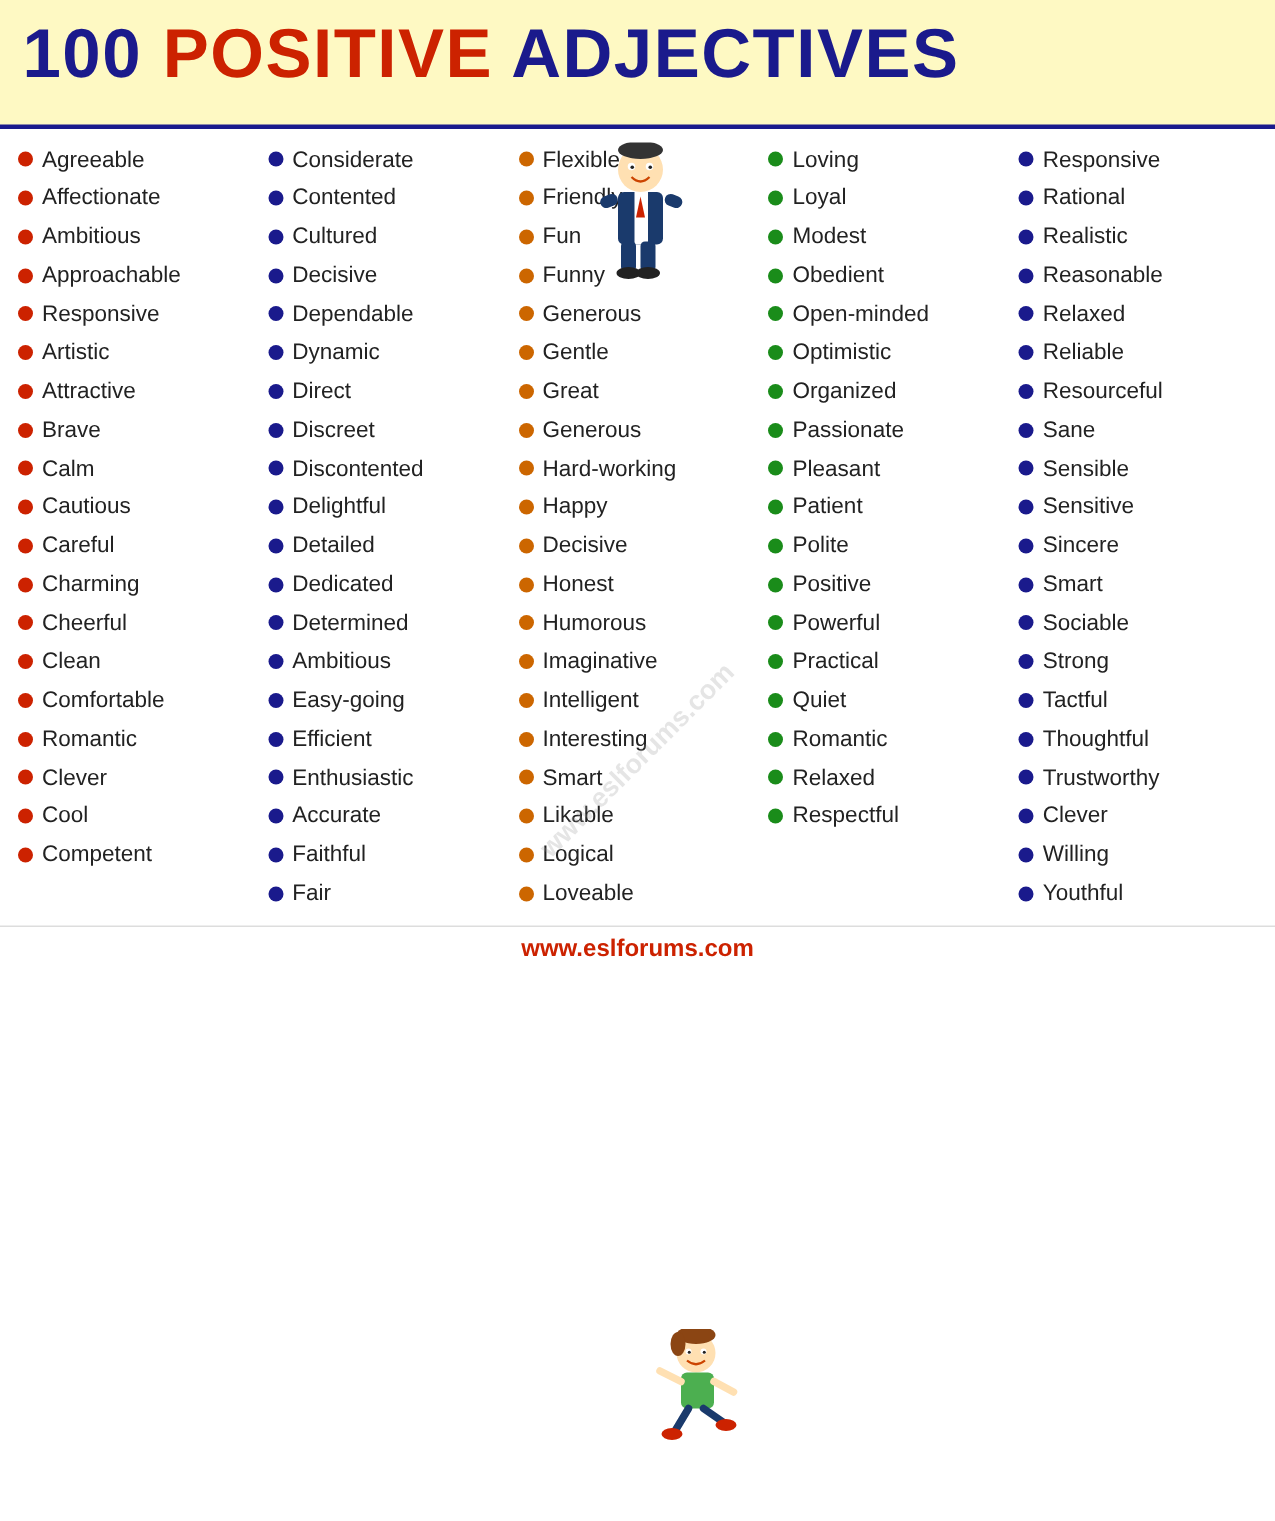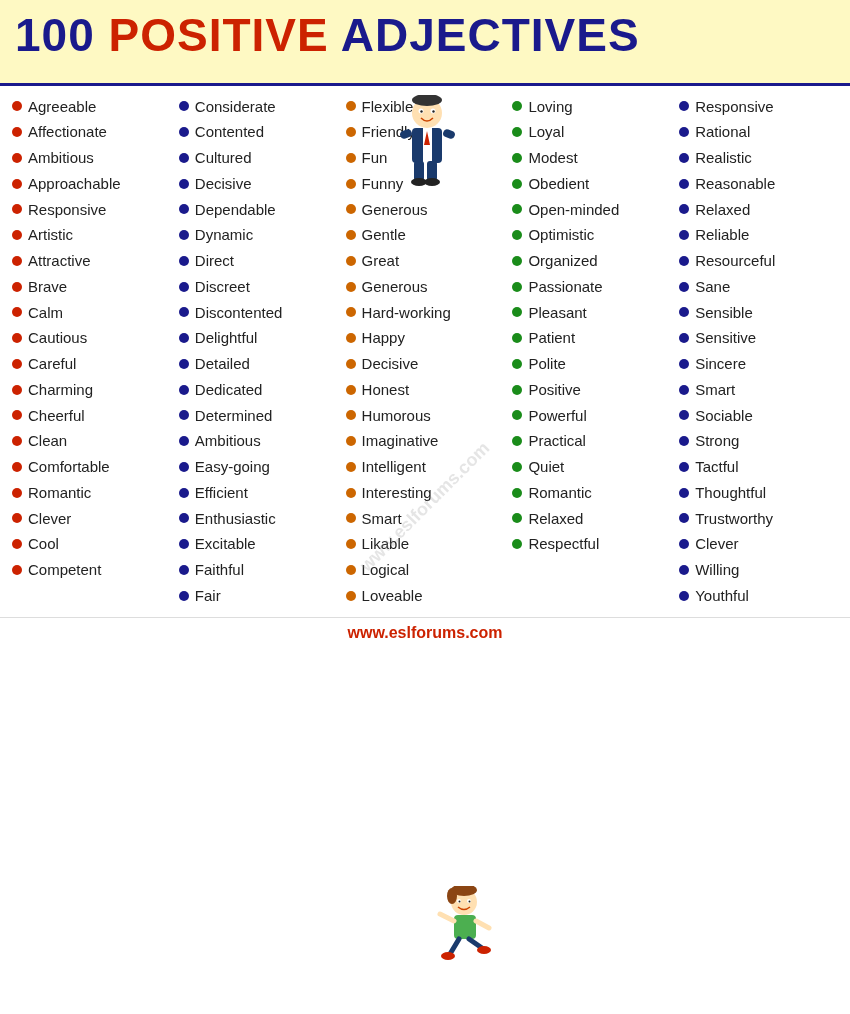--- a/index.html
+++ b/index.html
@@ -233,21 +233,21 @@
       <div class="word-item">
         <span class="bullet" style="background: rgb(26, 26, 140);"></span>
         <span>Efficient</span>
       </div>
       <div class="word-item">
         <span class="bullet" style="background: rgb(26, 26, 140);"></span>
         <span>Enthusiastic</span>
       </div>
       <div class="word-item">
         <span class="bullet" style="background: rgb(26, 26, 140);"></span>
-        <span>Excitable</span>
+        <span>Accurate</span>
       </div>
       <div class="word-item">
         <span class="bullet" style="background: rgb(26, 26, 140);"></span>
         <span>Faithful</span>
       </div>
       <div class="word-item">
         <span class="bullet" style="background: rgb(26, 26, 140);"></span>
         <span>Fair</span>
       </div>
     </div>

